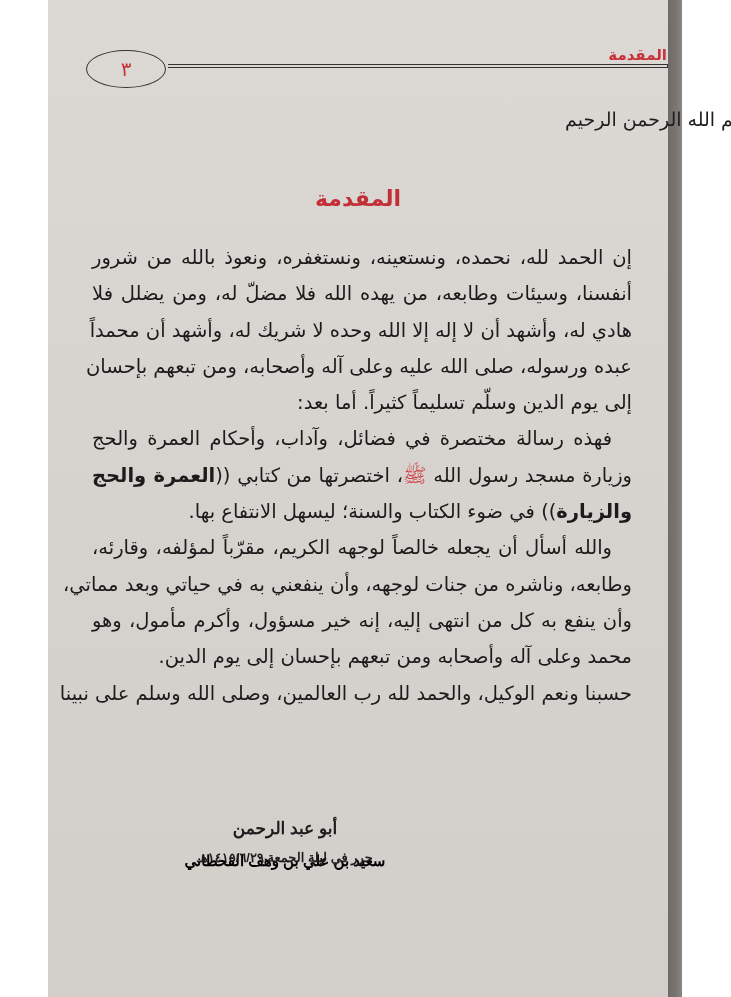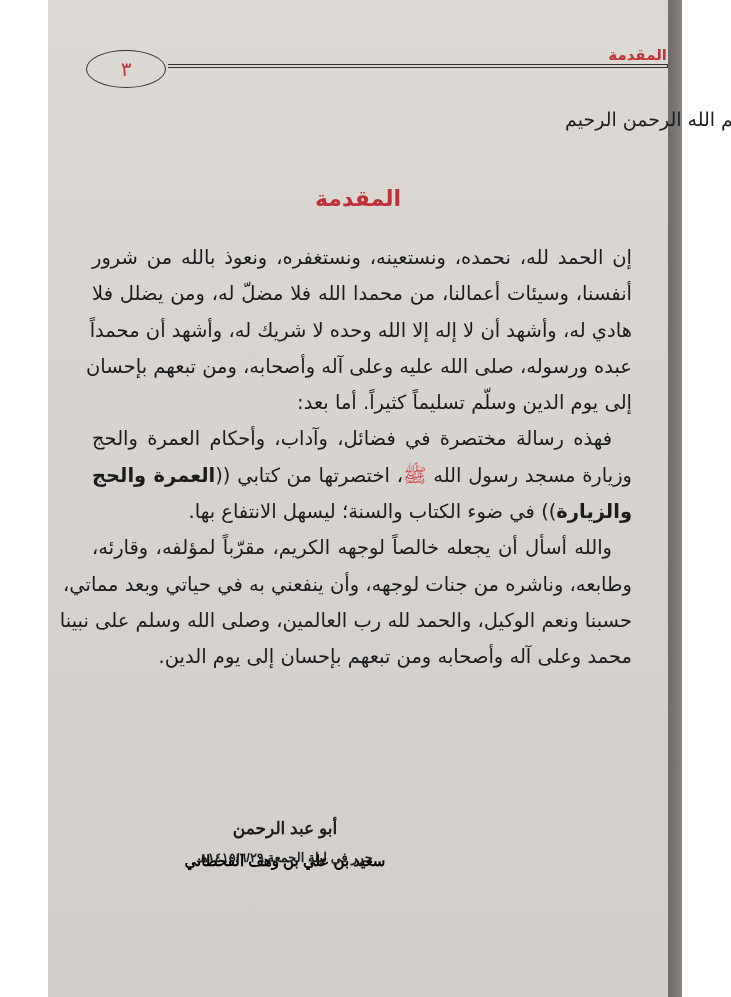--- a/index.html
+++ b/index.html
@@ -174,28 +174,29 @@
 <div class="page-number-oval">
   <span class="page-number">٣</span>
 </div>
 
 <div class="basmala">بسم الله الرحمن الرحيم</div>
 
 <div class="section-title">المقدمة</div>
 
 <div class="body-text">
   <span class="line">إن الحمد لله، نحمده، ونستعينه، ونستغفره، ونعوذ بالله من شرور</span>
-  <span class="line">أنفسنا، وسيئات أعمالنا، من محمدا الله فلا مضلّ له، ومن يضلل فلا</span>
+  <span class="line">أنفسنا، وسيئات وطابعه، من يهده الله فلا مضلّ له، ومن يضلل فلا</span>
   <span class="line">هادي له، وأشهد أن لا إله إلا الله وحده لا شريك له، وأشهد أن محمداً</span>
   <span class="line">عبده ورسوله، صلى الله عليه وعلى آله وأصحابه، ومن تبعهم بإحسان</span>
   <span class="line last">إلى يوم الدين وسلّم تسليماً كثيراً. أما بعد:</span>
   <span class="line indent">فهذه رسالة مختصرة في فضائل، وآداب، وأحكام العمرة والحج</span>
   <span class="line"><span>وزيارة مسجد رسول الله</span> <span class="red-glyph">ﷺ</span><span>، اختصرتها من كتابي ((</span><span class="bold">العمرة والحج</span></span>
   <span class="line last"><span class="bold">والزيارة</span><span>)) في ضوء الكتاب والسنة؛ ليسهل الانتفاع بها.</span></span>
   <span class="line indent">والله أسأل أن يجعله خالصاً لوجهه الكريم، مقرّباً لمؤلفه، وقارئه،</span>
   <span class="line">وطابعه، وناشره من جنات لوجهه، وأن ينفعني به في حياتي وبعد مماتي،</span>
+  <span class="line">وأن ينفع به كل من انتهى إليه، إنه خير مسؤول، وأكرم مأمول، وهو</span>
+  <span class="line last">محمد وعلى آله وأصحابه ومن تبعهم بإحسان إلى يوم الدين.</span>
   <span class="line">حسبنا ونعم الوكيل، والحمد لله رب العالمين، وصلى الله وسلم على نبينا</span>
-  <span class="line last">محمد وعلى آله وأصحابه ومن تبعهم بإحسان إلى يوم الدين.</span>
 </div>
 
 <div class="signature sig-name1">أبو عبد الرحمن</div>
 <div class="signature sig-name2">سعيد بن علي بن وهف القحطاني</div>
 <div class="signature sig-date">حرر في ليلة الجمعة ١٤١٥/٦/٢٩هـ</div>
 
 </body></html>

